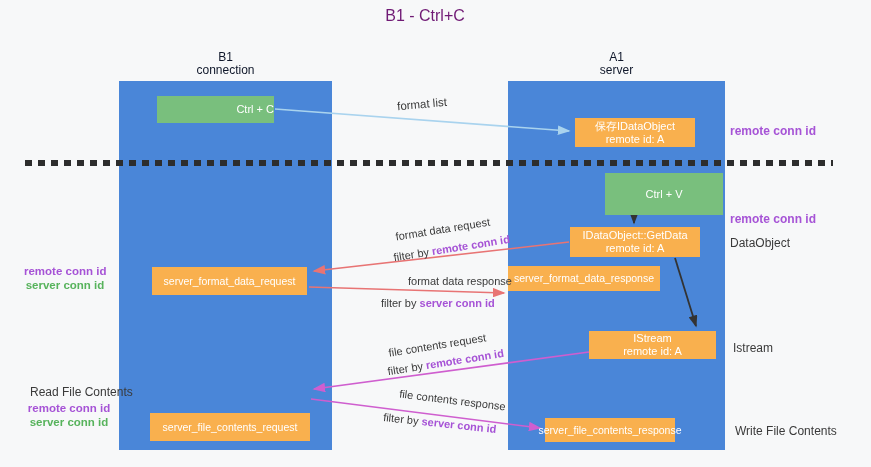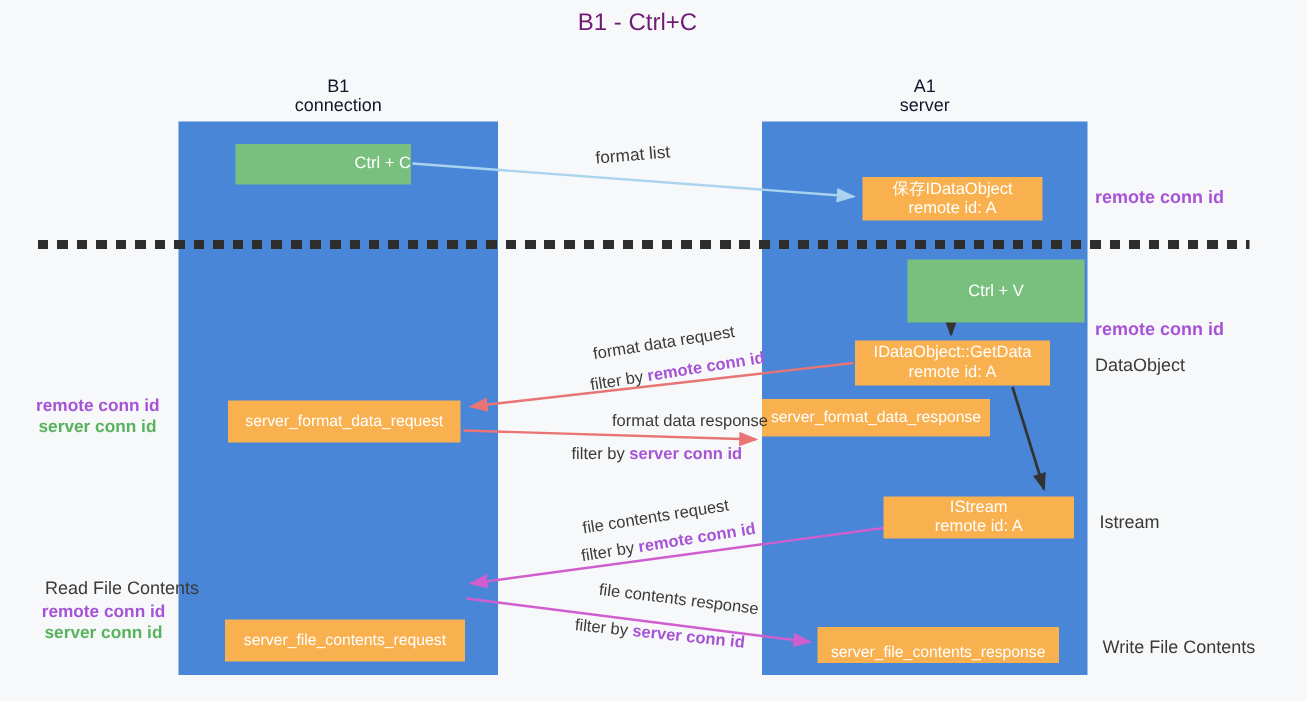--- a/index.html
+++ b/index.html
@@ -110,21 +110,21 @@
 
   <div class="box orange" style="left:589px;top:331px;width:127px;height:28px;">
     <div>IStream</div>
     <div>remote id: A</div>
   </div>
 
   <div class="box orange small" style="left:150px;top:383px;width:160px;height:28px;margin-top:30px;">
     <div>server_file_contents_request</div>
   </div>
 
-  <div class="box orange small" style="left:545px;top:418px;width:161px;height:24px;justify-content:flex-end;">
+  <div class="box orange small" style="left:545px;top:418px;width:130px;height:24px;">
     <div>server_file_contents_response</div>
   </div>
 
   <div class="lbl" style="left:397px;top:98px;transform:rotate(-5deg);font-size:11.5px;">format list</div>
 
   <div class="lbl" style="left:395px;top:223px;transform:rotate(-9deg);">format data request</div>
   <div class="lbl" style="left:393px;top:242px;transform:rotate(-9deg);">
     <span>filter by</span>
     <span class="purple">remote conn id</span>
   </div>

